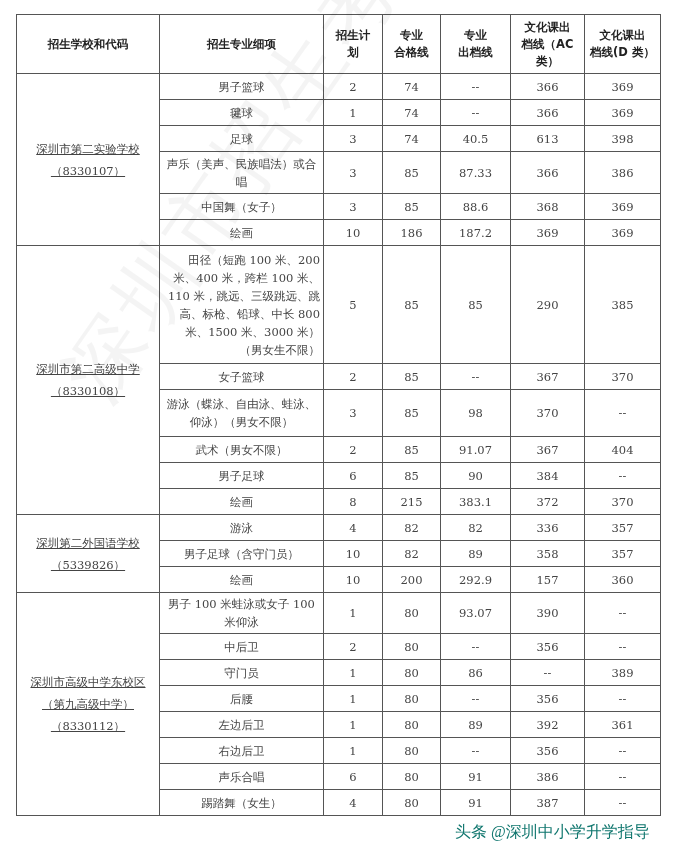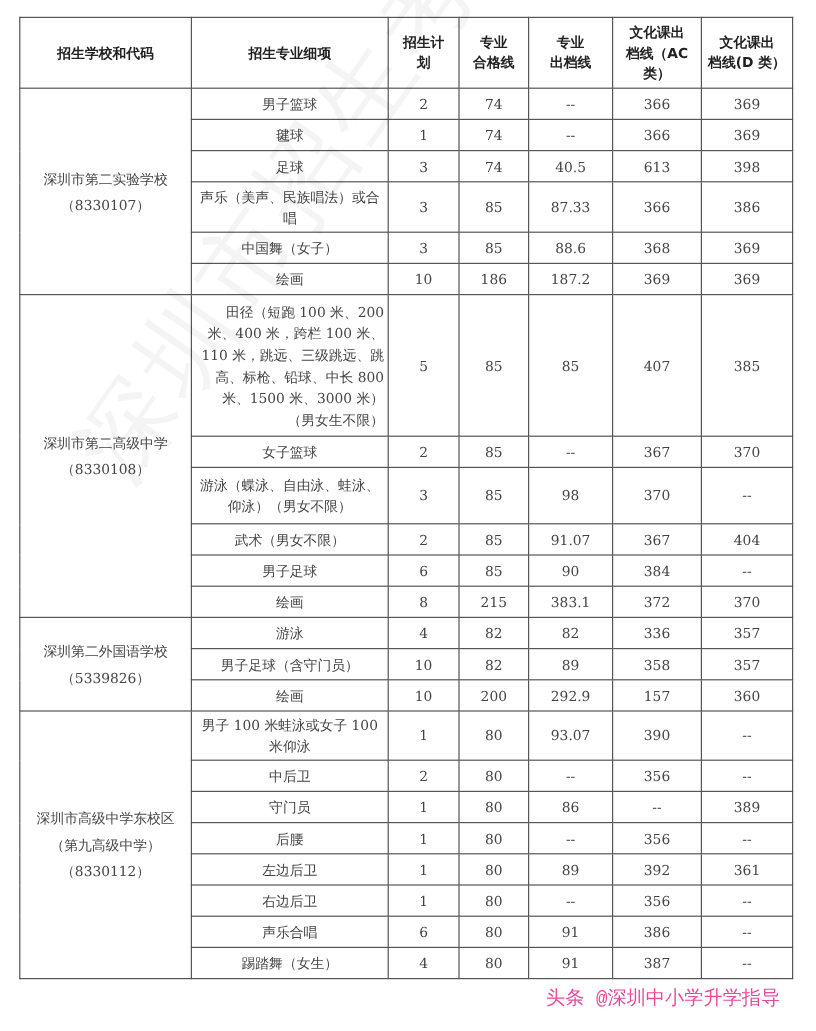--- a/index.html
+++ b/index.html
@@ -8,23 +8,23 @@
     .watermark { position: absolute; left: 40px; top: 360px; width: 700px;
                  transform: rotate(-55deg); transform-origin: left top;
                  font-family: "DejaVu Sans", sans-serif; font-size: 80px; letter-spacing: 6px;
                  color: rgba(0,0,0,0.045); white-space: nowrap; pointer-events: none; z-index: 2; }
     table { position: absolute; left: 16px; top: 14px; border-collapse: collapse;
             table-layout: fixed; width: 644px; z-index: 1; }
     td, th { border: 1.5px solid #555; text-align: center; vertical-align: middle;
              font-size: 11.5px; line-height: 18px; padding: 0 3px; color: #444; }
     th { font-family: "DejaVu Sans", sans-serif; font-weight: bold; color: #222;
          font-size: 11.5px; line-height: 17px; height: 58px; }
-    td.school { line-height: 22px; color: #444; }
-    .footer { position: absolute; left: 455px; top: 822px; font-family: Liberation Mono, monospace;
-              font-size: 16px; color: #ec4899; z-index: 3; }
+    td.school { line-height: 22px; color: #444; text-decoration: underline; }
+    .footer { position: absolute; left: 455px; top: 822px; font-family: Liberation Serif, serif;
+              font-size: 16px; color: #0f766e; z-index: 3; }
   </style>
 </head>
 <body>
 
 <div class="watermark">深圳市招生考试办公室</div>
 
 <table>
   <colgroup>
     <col style="width:143px">
       <col style="width:164px">
@@ -96,21 +96,21 @@
       <td>369</td>
       <td>369</td>
     </tr>
 
     <tr style="height:118px">
       <td class="school" rowspan="6"><span>深圳市第二高级中学</span><br><span>（8330108）</span></td>
       <td style="text-align:right">田径（短跑 100 米、200 米、400 米，跨栏 100 米、110 米，跳远、三级跳远、跳高、标枪、铅球、中长 800 米、1500 米、3000 米）（男女生不限）</td>
       <td>5</td>
       <td>85</td>
       <td>85</td>
-      <td>407</td>
+      <td>290</td>
       <td>385</td>
     </tr>
     <tr style="height:26px">
       <td>女子篮球</td>
       <td>2</td>
       <td>85</td>
       <td>--</td>
       <td>367</td>
       <td>370</td>
     </tr>

